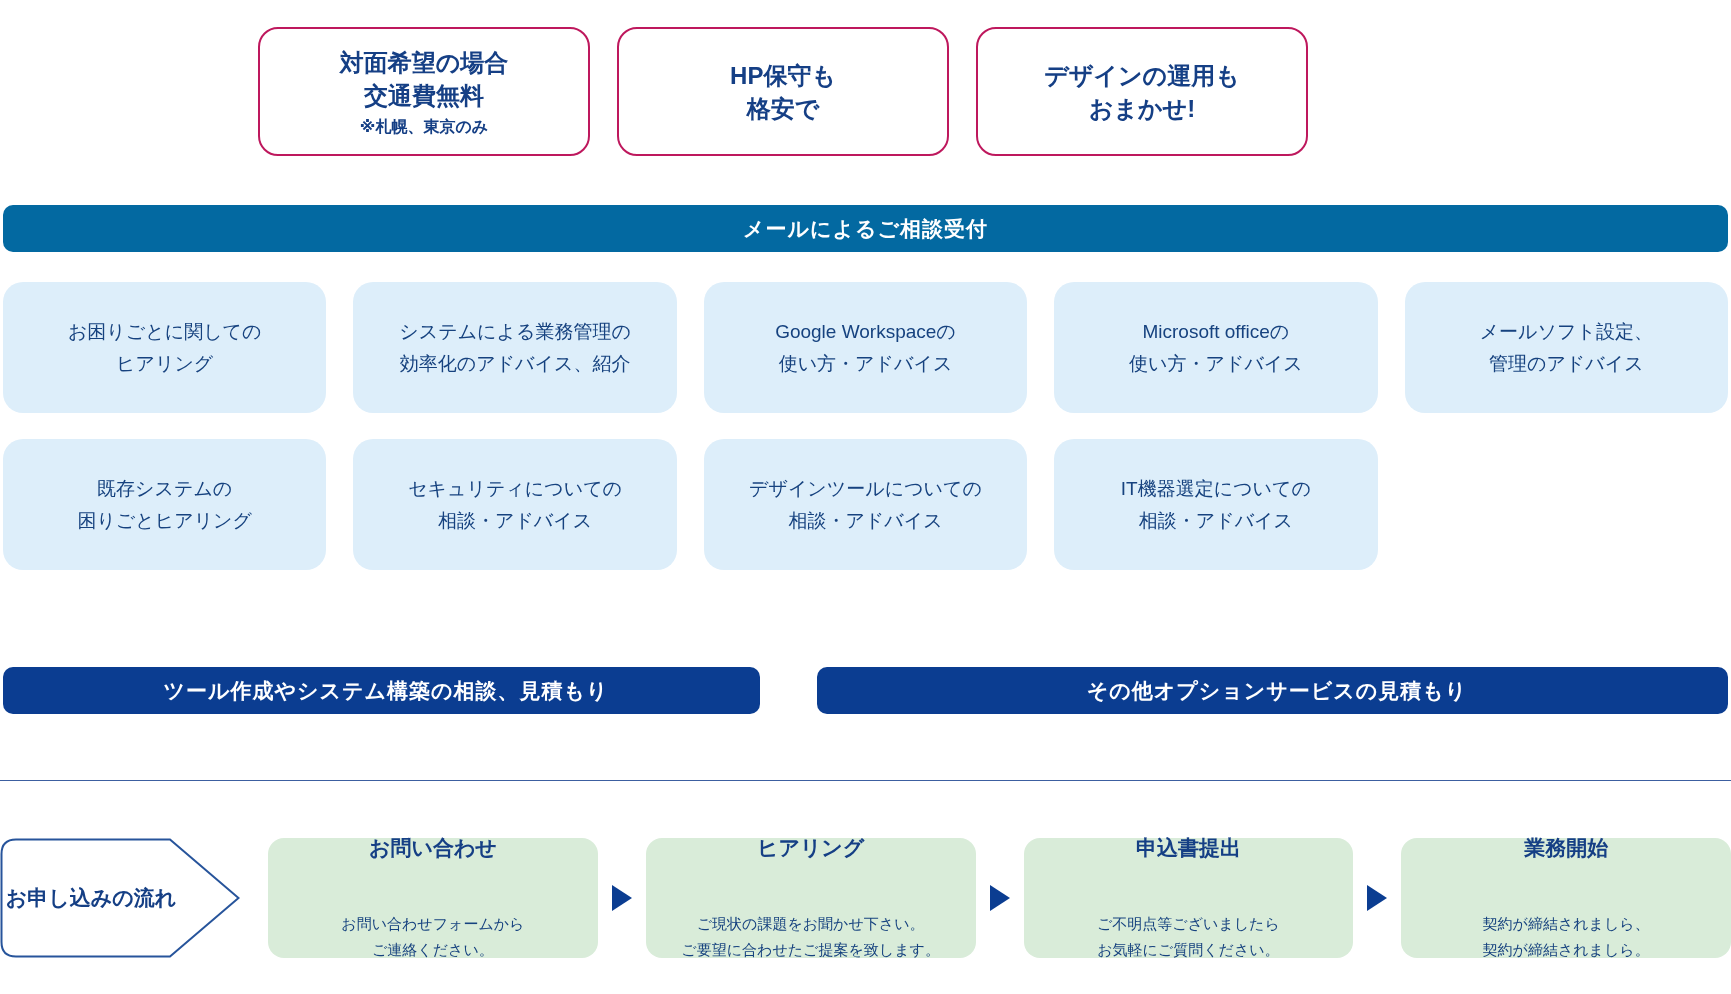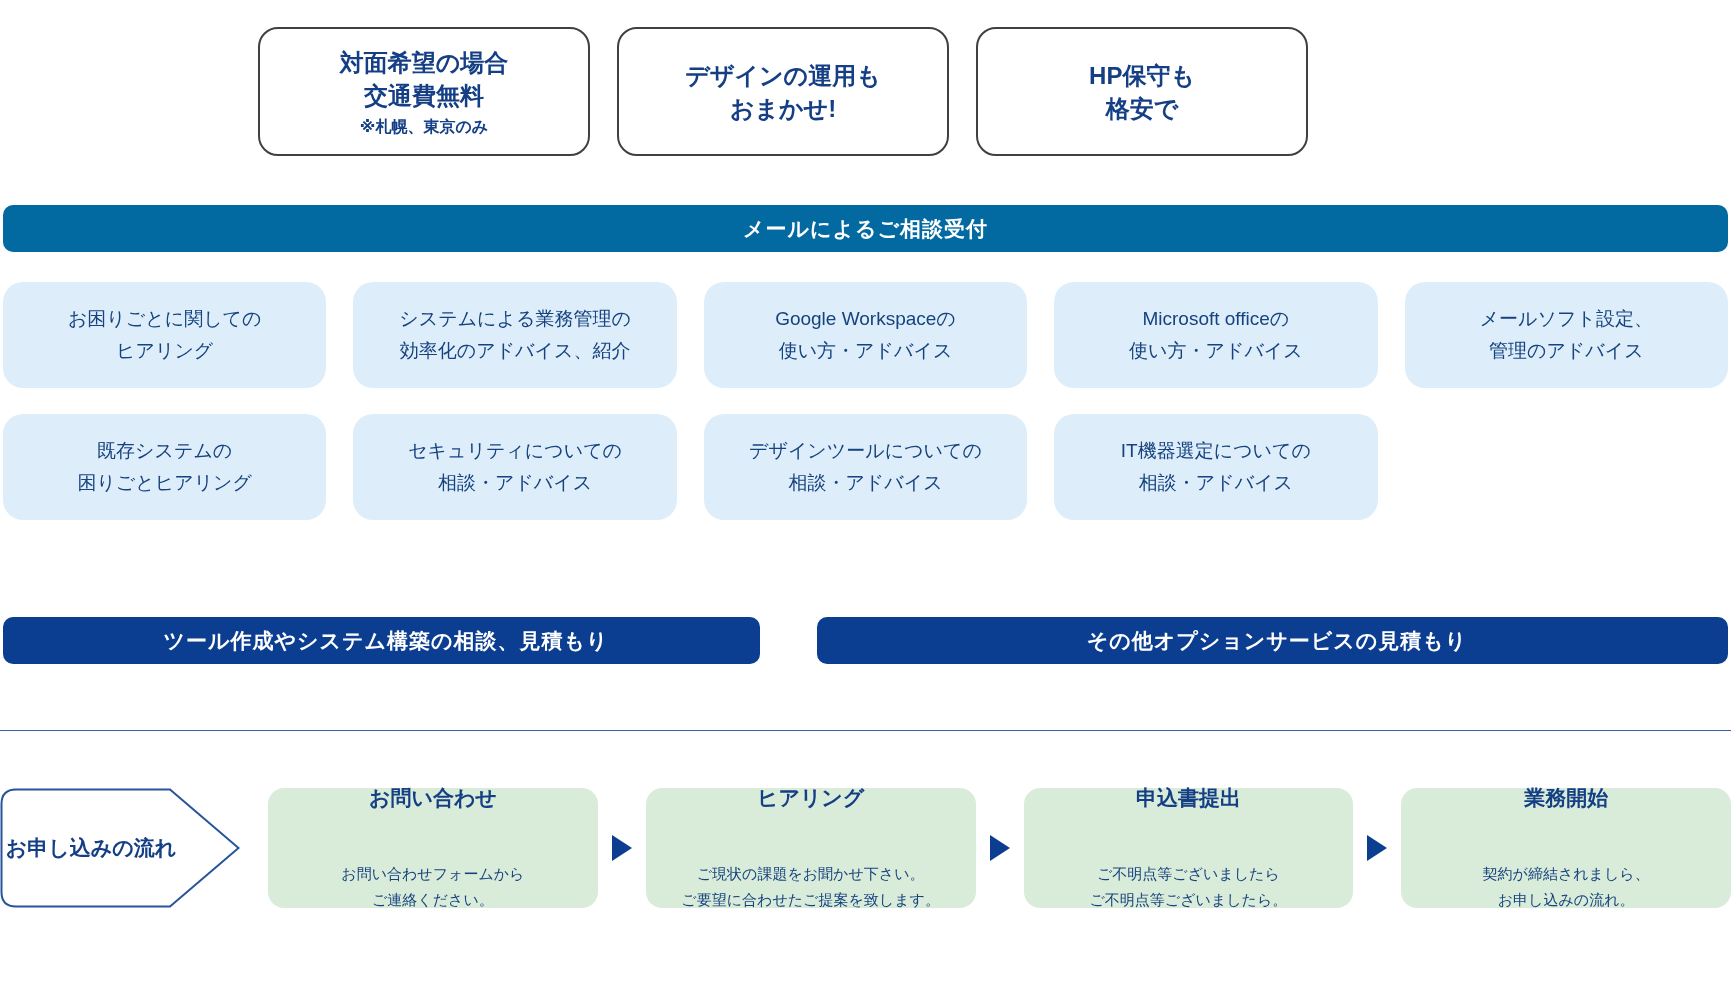--- a/index.html
+++ b/index.html
@@ -5,21 +5,21 @@
   * { margin: 0; padding: 0; box-sizing: border-box; }
   html, body { width: 1731px; height: 994px; background: #ffffff; overflow: hidden; }
   body { font-family: "Liberation Sans", "DejaVu Sans", sans-serif; color: #16427f; }
 
   .page { position: relative; width: 1731px; height: 994px; }
 
   
   .badges-row { display: flex; gap: 27px; margin: 27px 0 0 258px; }
   .badge {
     width: 332px; height: 129px;
-    border: 2px solid #404040; border-radius: 20px;
+    border: 2px solid #be185d; border-radius: 20px;
     display: flex; flex-direction: column; justify-content: center; align-items: center;
     background: #ffffff;
   }
   .badge-title { font-size: 24px; font-weight: bold; color: #153f85; line-height: 33px; }
   .badge-note { font-size: 16px; font-weight: bold; color: #153f85; margin-top: 5px; }
   .badge-note:empty { display: none; }
 
   
   .mail-banner {
     margin: 49px 3px 0 3px; height: 47px; border-radius: 10px;
@@ -28,21 +28,21 @@
     font-size: 21px; font-weight: bold; letter-spacing: 1px;
   }
 
   
   .consult-grid {
     margin: 30px 3px 0 3px;
     display: grid; grid-template-columns: repeat(5, 1fr);
     column-gap: 27px; row-gap: 26px;
   }
   .consult-card {
-    height: 106px; border-radius: 20px; background: #ddeefa;
+    height: 131px; border-radius: 20px; background: #ddeefa;
     display: flex; flex-direction: column; justify-content: center; align-items: center;
     font-size: 19px; color: #16427f; line-height: 32px; font-weight: 500;
     text-align: center;
   }
 
   
   .estimate-row { display: flex; margin: 97px 3px 0 3px; gap: 57px; }
   .estimate-banner {
     height: 47px; border-radius: 10px; background: #0b3d91; color: #ffffff;
     display: flex; align-items: center; justify-content: center;
@@ -89,27 +89,27 @@
 
 <div class="page">
 
   <div class="badges-row">
     <div class="badge">
       <div class="badge-title">対面希望の場合</div>
       <div class="badge-title">交通費無料</div>
       <div class="badge-note">※札幌、東京のみ</div>
     </div>
     <div class="badge">
+      <div class="badge-title">HP保守も</div>
+      <div class="badge-title">格安で</div>
+
+    </div>
+    <div class="badge">
       <div class="badge-title">デザインの運用も</div>
       <div class="badge-title">おまかせ!</div>
-
-    </div>
-    <div class="badge">
-      <div class="badge-title">HP保守も</div>
-      <div class="badge-title">格安で</div>
 
     </div>
   </div>
 
   <div class="mail-banner">メールによるご相談受付</div>
 
   <div class="consult-grid">
     <div class="consult-card">
       <div>お困りごとに関しての</div>
       <div>ヒアリング</div>
@@ -178,27 +178,27 @@
         <div>ご現状の課題をお聞かせ下さい。</div>
         <div>ご要望に合わせたご提案を致します。</div>
       </div>
     </div>
     <div class="flow-arrow"></div>
 
     <div class="flow-step">
       <div class="flow-step-title">申込書提出</div>
       <div class="flow-step-desc">
         <div>ご不明点等ございましたら</div>
-        <div>ご不明点等ございましたら。</div>
+        <div>お気軽にご質問ください。</div>
       </div>
     </div>
     <div class="flow-arrow"></div>
 
     <div class="flow-step">
       <div class="flow-step-title">業務開始</div>
       <div class="flow-step-desc">
         <div>契約が締結されましら、</div>
-        <div>お申し込みの流れ。</div>
+        <div>契約が締結されましら。</div>
       </div>
     </div>
   </div>
 
 </div>
 
 </body></html>

